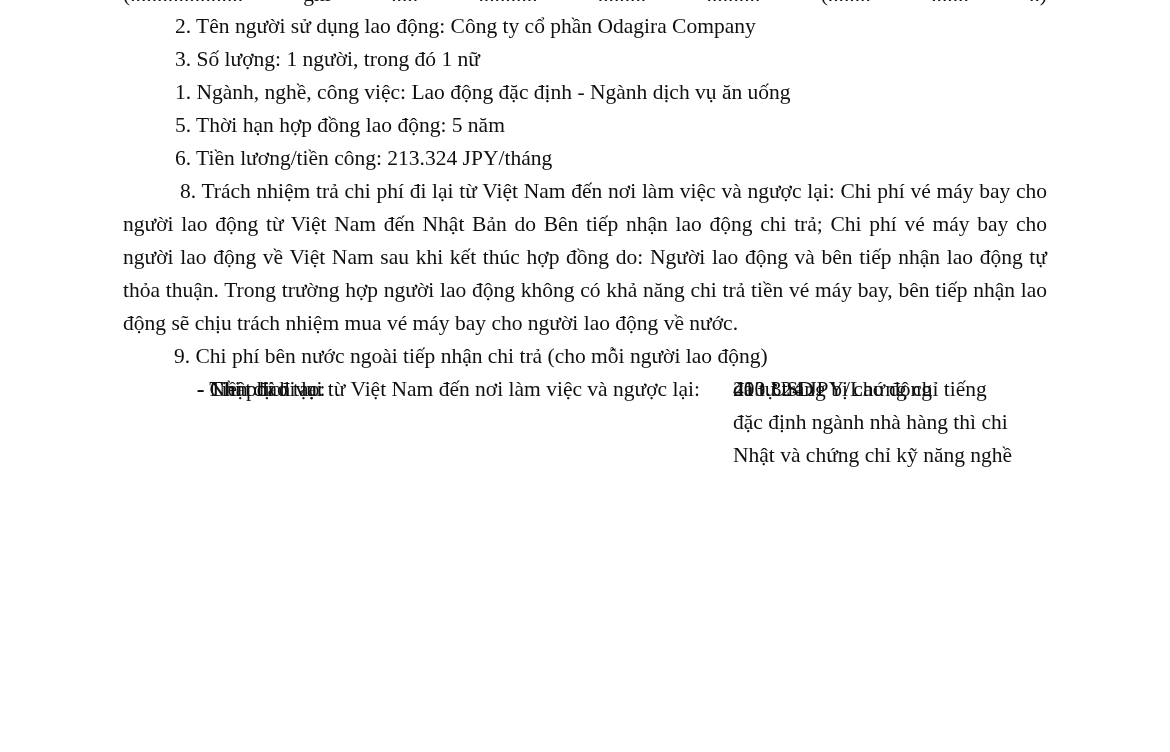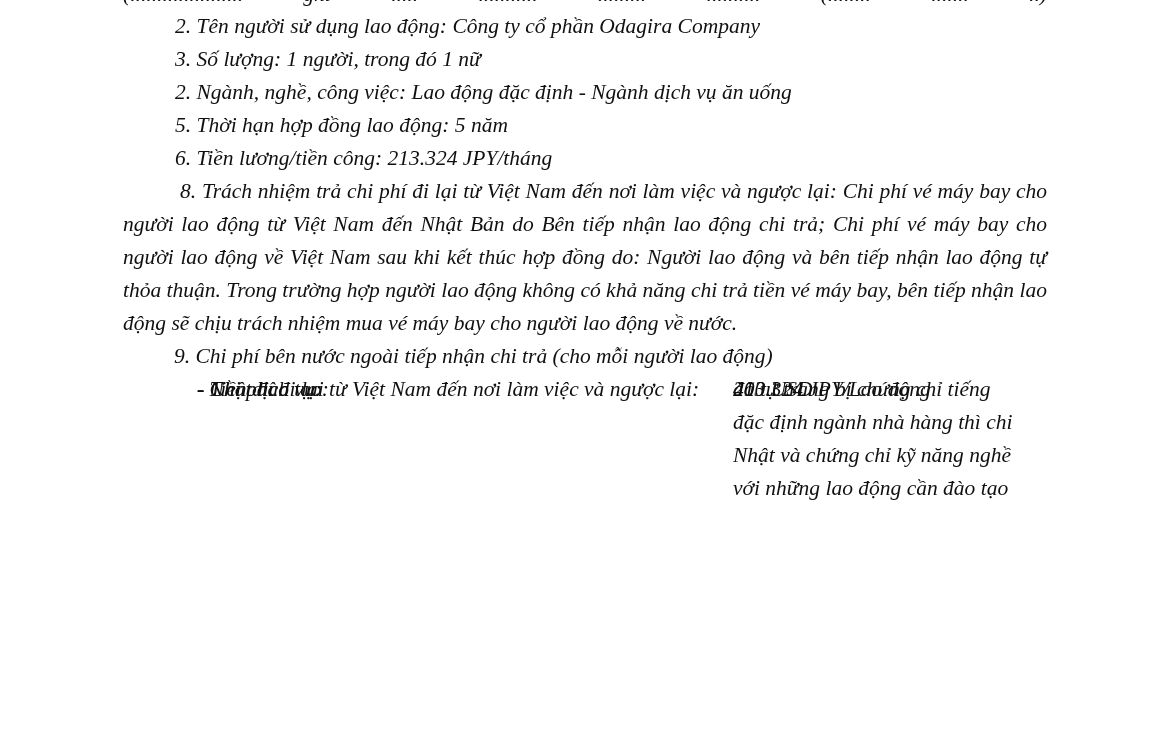--- a/index.html
+++ b/index.html
@@ -15,21 +15,20 @@
     font-family: "Liberation Serif", "DejaVu Serif", serif;
     color: #101010;
     -webkit-font-smoothing: antialiased;
   }
 
   .page {
     position: relative;
     width: 1042px;
     height: 752px;
     box-sizing: border-box;
-    font-style: italic;
   }
 
   
   .content {
     position: absolute;
     left: 123px;
     top: 0px;
     width: 924px;
   }
 
@@ -119,21 +118,21 @@
   <div class="clipped-top">(..................... ghi ..... ........... ......... .......... (........ ....... ..)</div>
 
   <div class="content">
 
     <div style="height:10px"></div>
 
     <div class="line item-line">2. Tên người sử dụng lao động: Công ty cổ phần Odagira Company</div>
 
     <div class="line item-line">3. Số lượng: 1 người, trong đó 1 nữ</div>
 
-    <div class="line item-line">2. Ngành, nghề, công việc: Lao động đặc định - Ngành dịch vụ ăn uống</div>
+    <div class="line item-line">1. Ngành, nghề, công việc: Lao động đặc định - Ngành dịch vụ ăn uống</div>
 
     <div class="line item-line">5. Thời hạn hợp đồng lao động: 5 năm</div>
 
     <div class="line item-line">6. Tiền lương/tiền công: 213.324 JPY/tháng</div>
 
 
     <p class="para para-just-all">8. Trách nhiệm trả chi phí đi lại từ Việt Nam đến nơi làm việc và ngược lại: Chi phí vé máy bay cho người lao động từ Việt Nam đến Nhật Bản do Bên tiếp nhận lao động chi trả; Chi phí vé máy bay cho người lao động về Việt Nam sau khi kết thúc hợp đồng do: Người lao động và bên tiếp nhận lao động tự thỏa thuận. Trong trường hợp người lao động không có khả năng chi trả tiền vé máy bay, bên tiếp nhận lao động sẽ chịu trách nhiệm mua vé máy bay cho người lao động về nước.</p>
 
     <div class="line item9">9. Chi phí bên nước ngoài tiếp nhận chi trả (cho mỗi người lao động)</div>
 
@@ -146,18 +145,17 @@
       <span class="sub-label">- Chi phí đi lại từ Việt Nam đến nơi làm việc và ngược lại:</span>
       <span class="sub-value">400 USD</span>
     </div>
 
     <div class="subrow">
       <span class="sub-label">- Nhật đào tạo:</span>
       <div class="value-block" id="training-value-block">
           <div class="vline">đã tự trang bị chứng chỉ tiếng</div>
           <div class="vline">đặc định ngành nhà hàng thì chi</div>
           <div class="vline">Nhật và chứng chỉ kỹ năng nghề</div>
-          <div class="vline">với những lao động cần đào tạo</div>
         </div>
     </div>
 
   </div>
 </div>
 
 </body></html>

